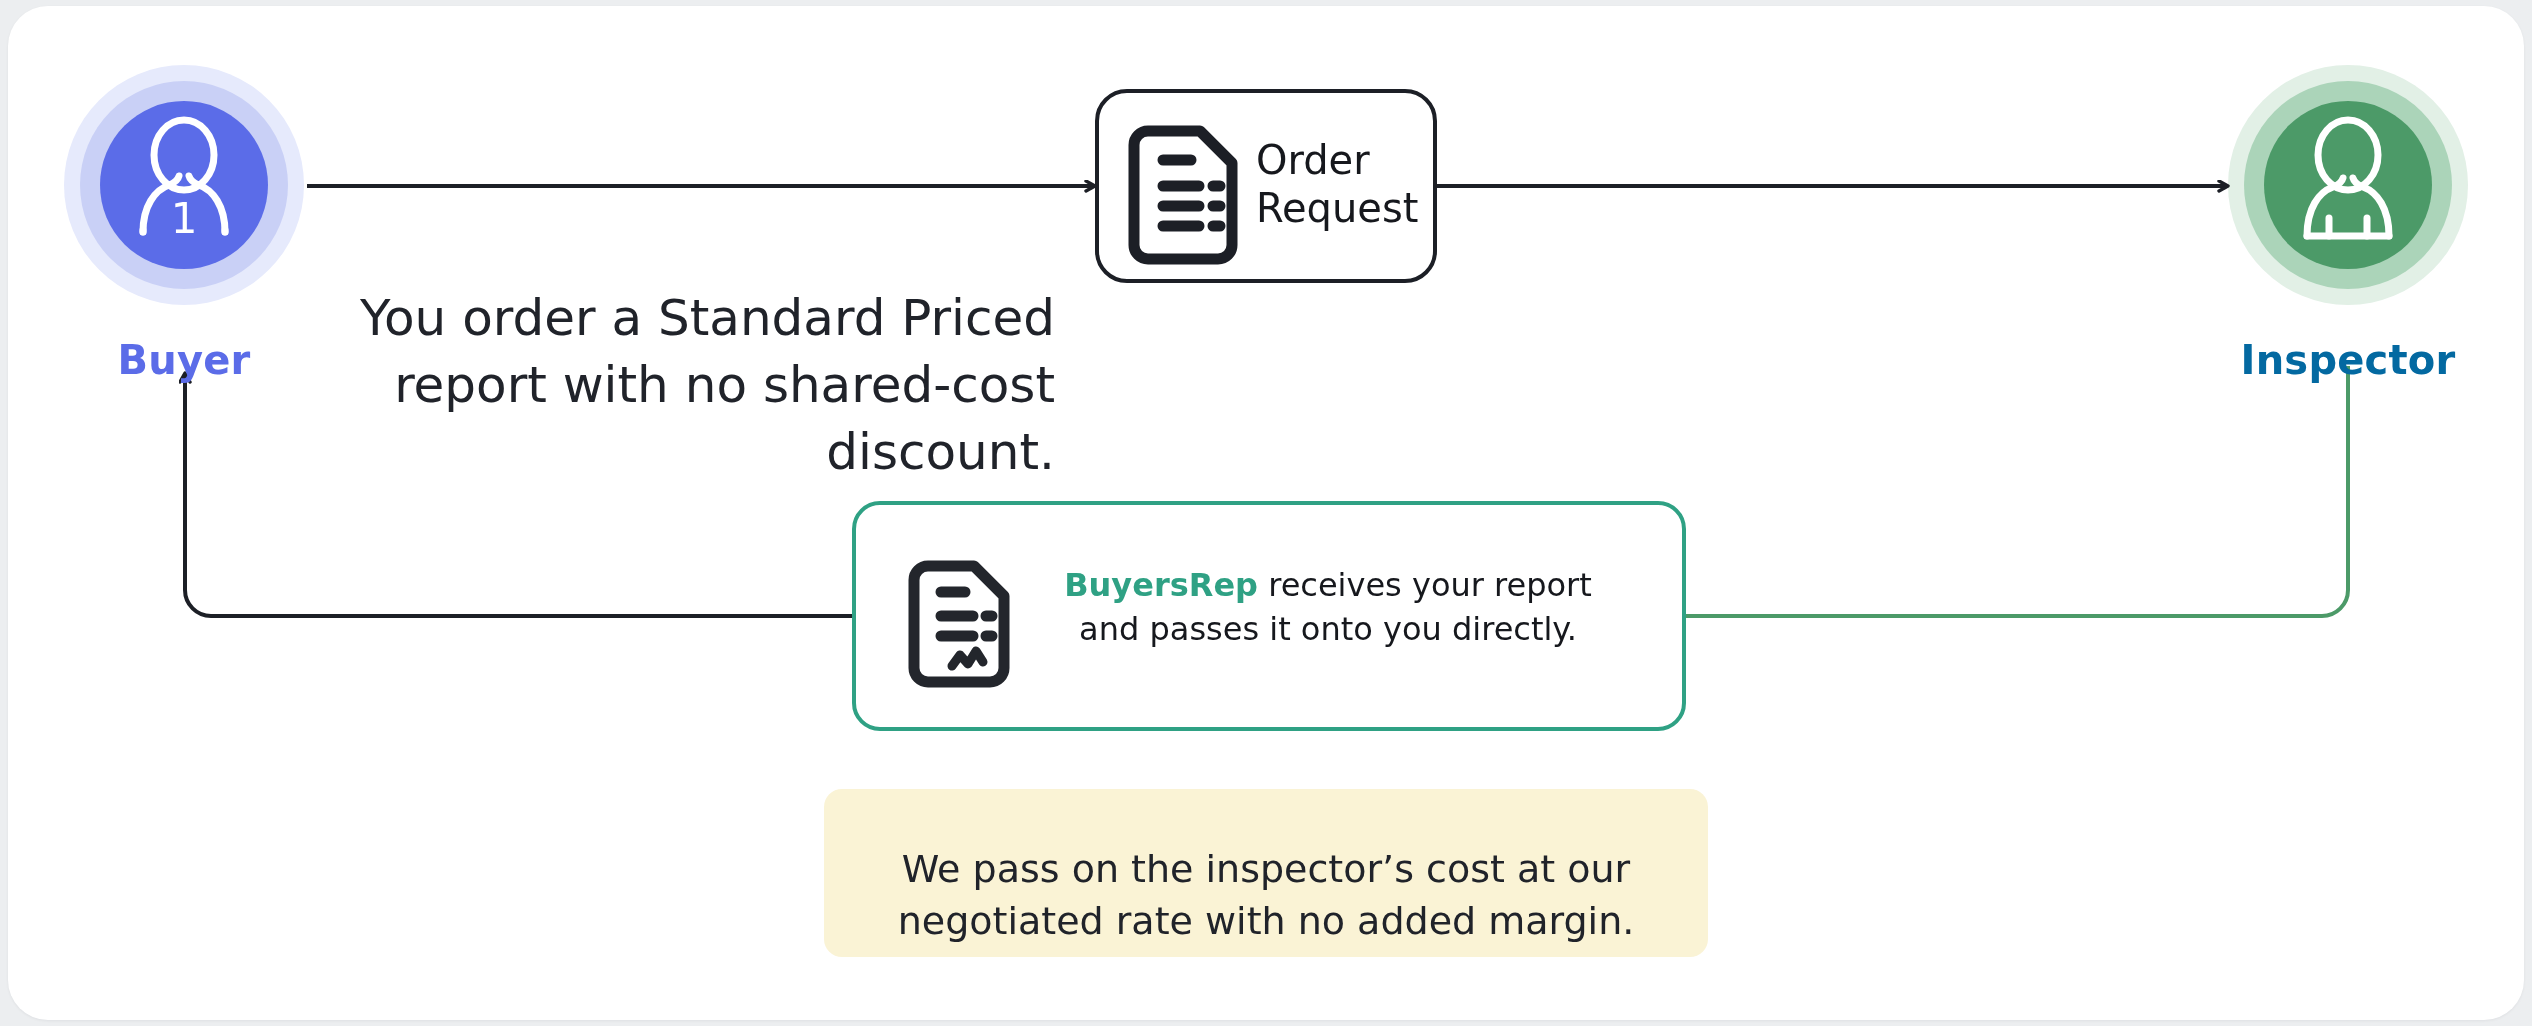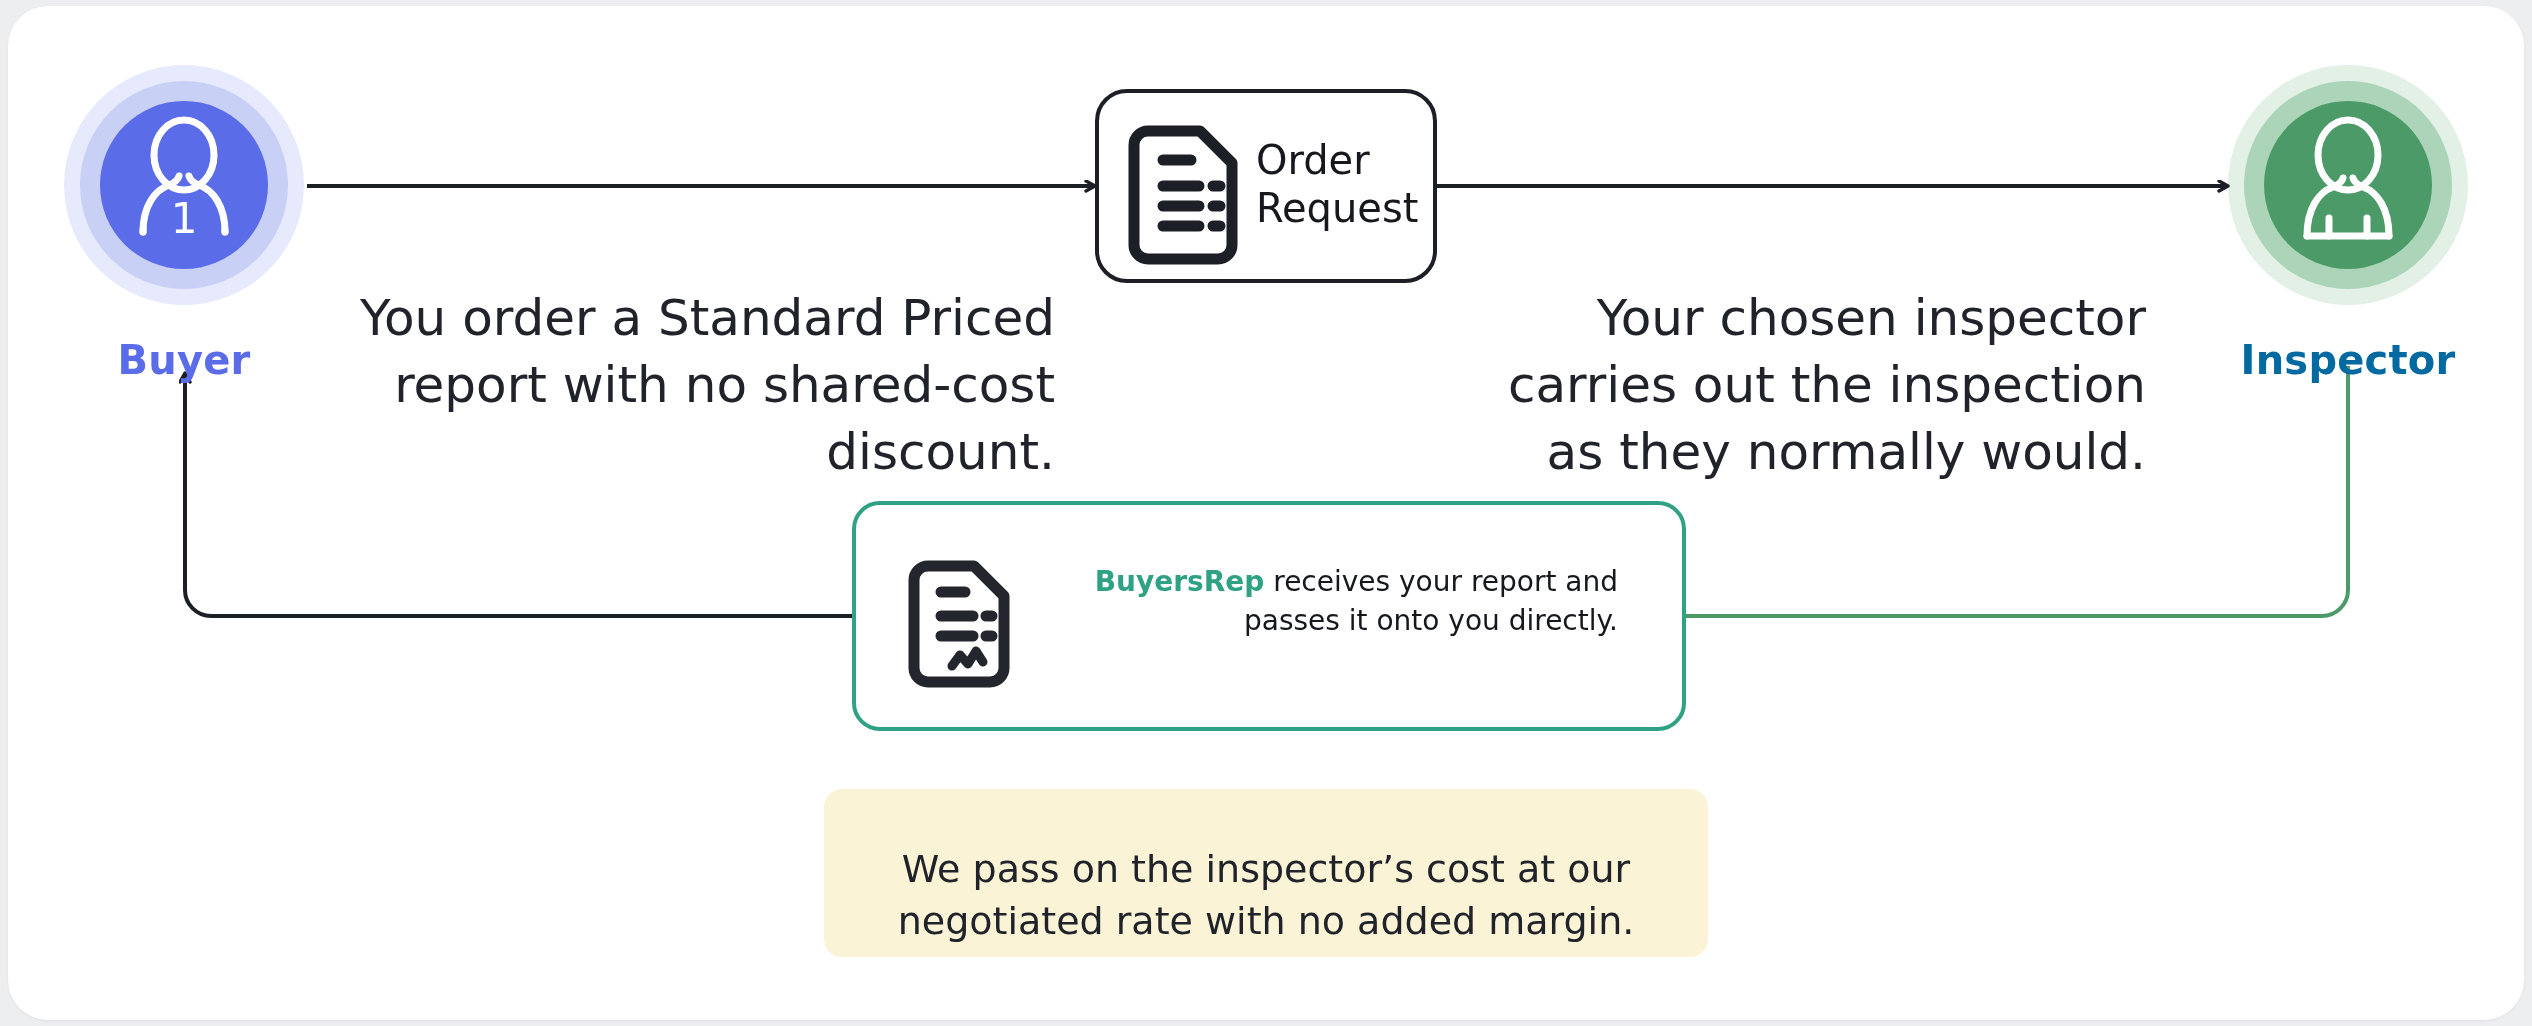--- a/index.html
+++ b/index.html
@@ -52,24 +52,24 @@
   .box-label {
     position: absolute;
     font-size: 40px;
     line-height: 1.2;
     color: #16181d;
     text-align: left;
     white-space: pre-line;
   }
   .rep-text {
     position: absolute;
-    font-size: 28px;
+    font-size: 32px;
     line-height: 1.38;
     color: #16181d;
-    text-align: right;
+    text-align: center;
   }
   .rep-brand {
     font-weight: 700;
   }
   .note-text {
     position: absolute;
     text-align: center;
     font-size: 38px;
     line-height: 1.38;
     color: #20232a;
@@ -157,20 +157,19 @@
 
   <div class="node-label" style="left:34px; top:316px; width:300px; color:#5b6ce8;">Buyer</div>
 
   <div class="node-label" style="left:2198px; top:316px; width:300px; color:#0369a1;">Inspector</div>
 
   <div class="box-label" style="left:1248px; top:136px; width:180px;margin-left:8px;">Order
 Request</div>
 
   <div class="caption" style="left:355px; top:285px; width:700px;">You order a Standard Priced report with no shared-cost discount.</div>
 
-  <div class="caption" style="left:1466px; top:285px; width:680px;">Your chosen inspector carries out the inspection as they normally would.</div>
 
   <div class="rep-text" style="left:1038px; top:563px; width:580px;">
     <span class="rep-brand" style="color:#2fa184;">BuyersRep</span><span> receives your report and passes it onto you directly.</span>
   </div>
 
   <div class="note-text" style="left:884px; top:822px; width:764px;">We pass on the inspector’s cost at our negotiated rate with no added margin.</div>
 </div>
 
 </body></html>

